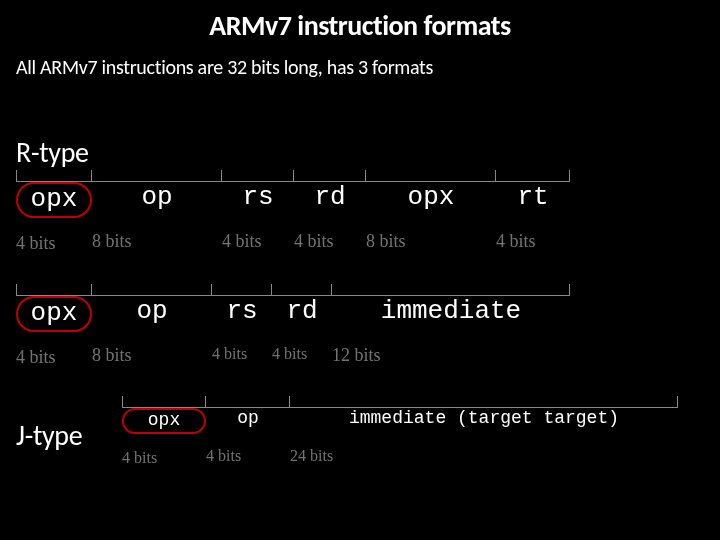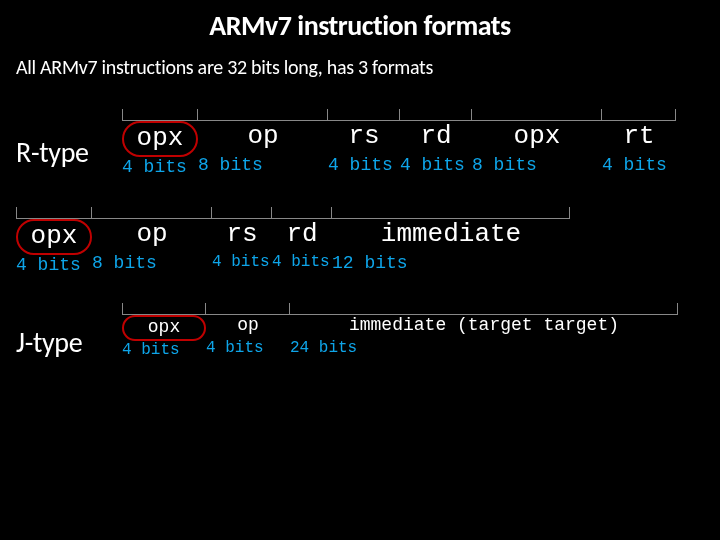--- a/index.html
+++ b/index.html
@@ -56,28 +56,28 @@
   }
   .cell {
     font-family: "Courier New", monospace;
     color: #fff;
     font-size: 26px;
     padding: 0 2px 4px 2px;
     text-align: center;
   }
   .cell.o { border: 2px solid #c00000; border-radius: 18px / 18px; padding: 0 8px 2px 8px; }
   .bits {
-    font-family: Liberation Mono, monospace;
+    font-family: Liberation Serif, serif;
     font-size: 18px;
-    color: #0ea5e9;
-    padding-top: 0;
+    color: #737373;
+    padding-top: 15px;
   }
   .bits-sm { font-size: 16px; }
   .row { display: flex; }
-  .sec-r { margin-top: 30px; }
+  .sec-r { margin-top: 30px; flex-direction: column; }
   .sec-i { margin-top: 30px; }
   .sec-j { margin-top: 28px; }
   
   .sec-j .cell { font-size: 18px; }
   .sec-j .cell.o { font-size: 18px; padding: 0 6px 2px 6px; border-radius: 14px / 14px; }
   .sec-j .bits { font-size: 16px; }
 </style>
 </head>
 <body>
 

